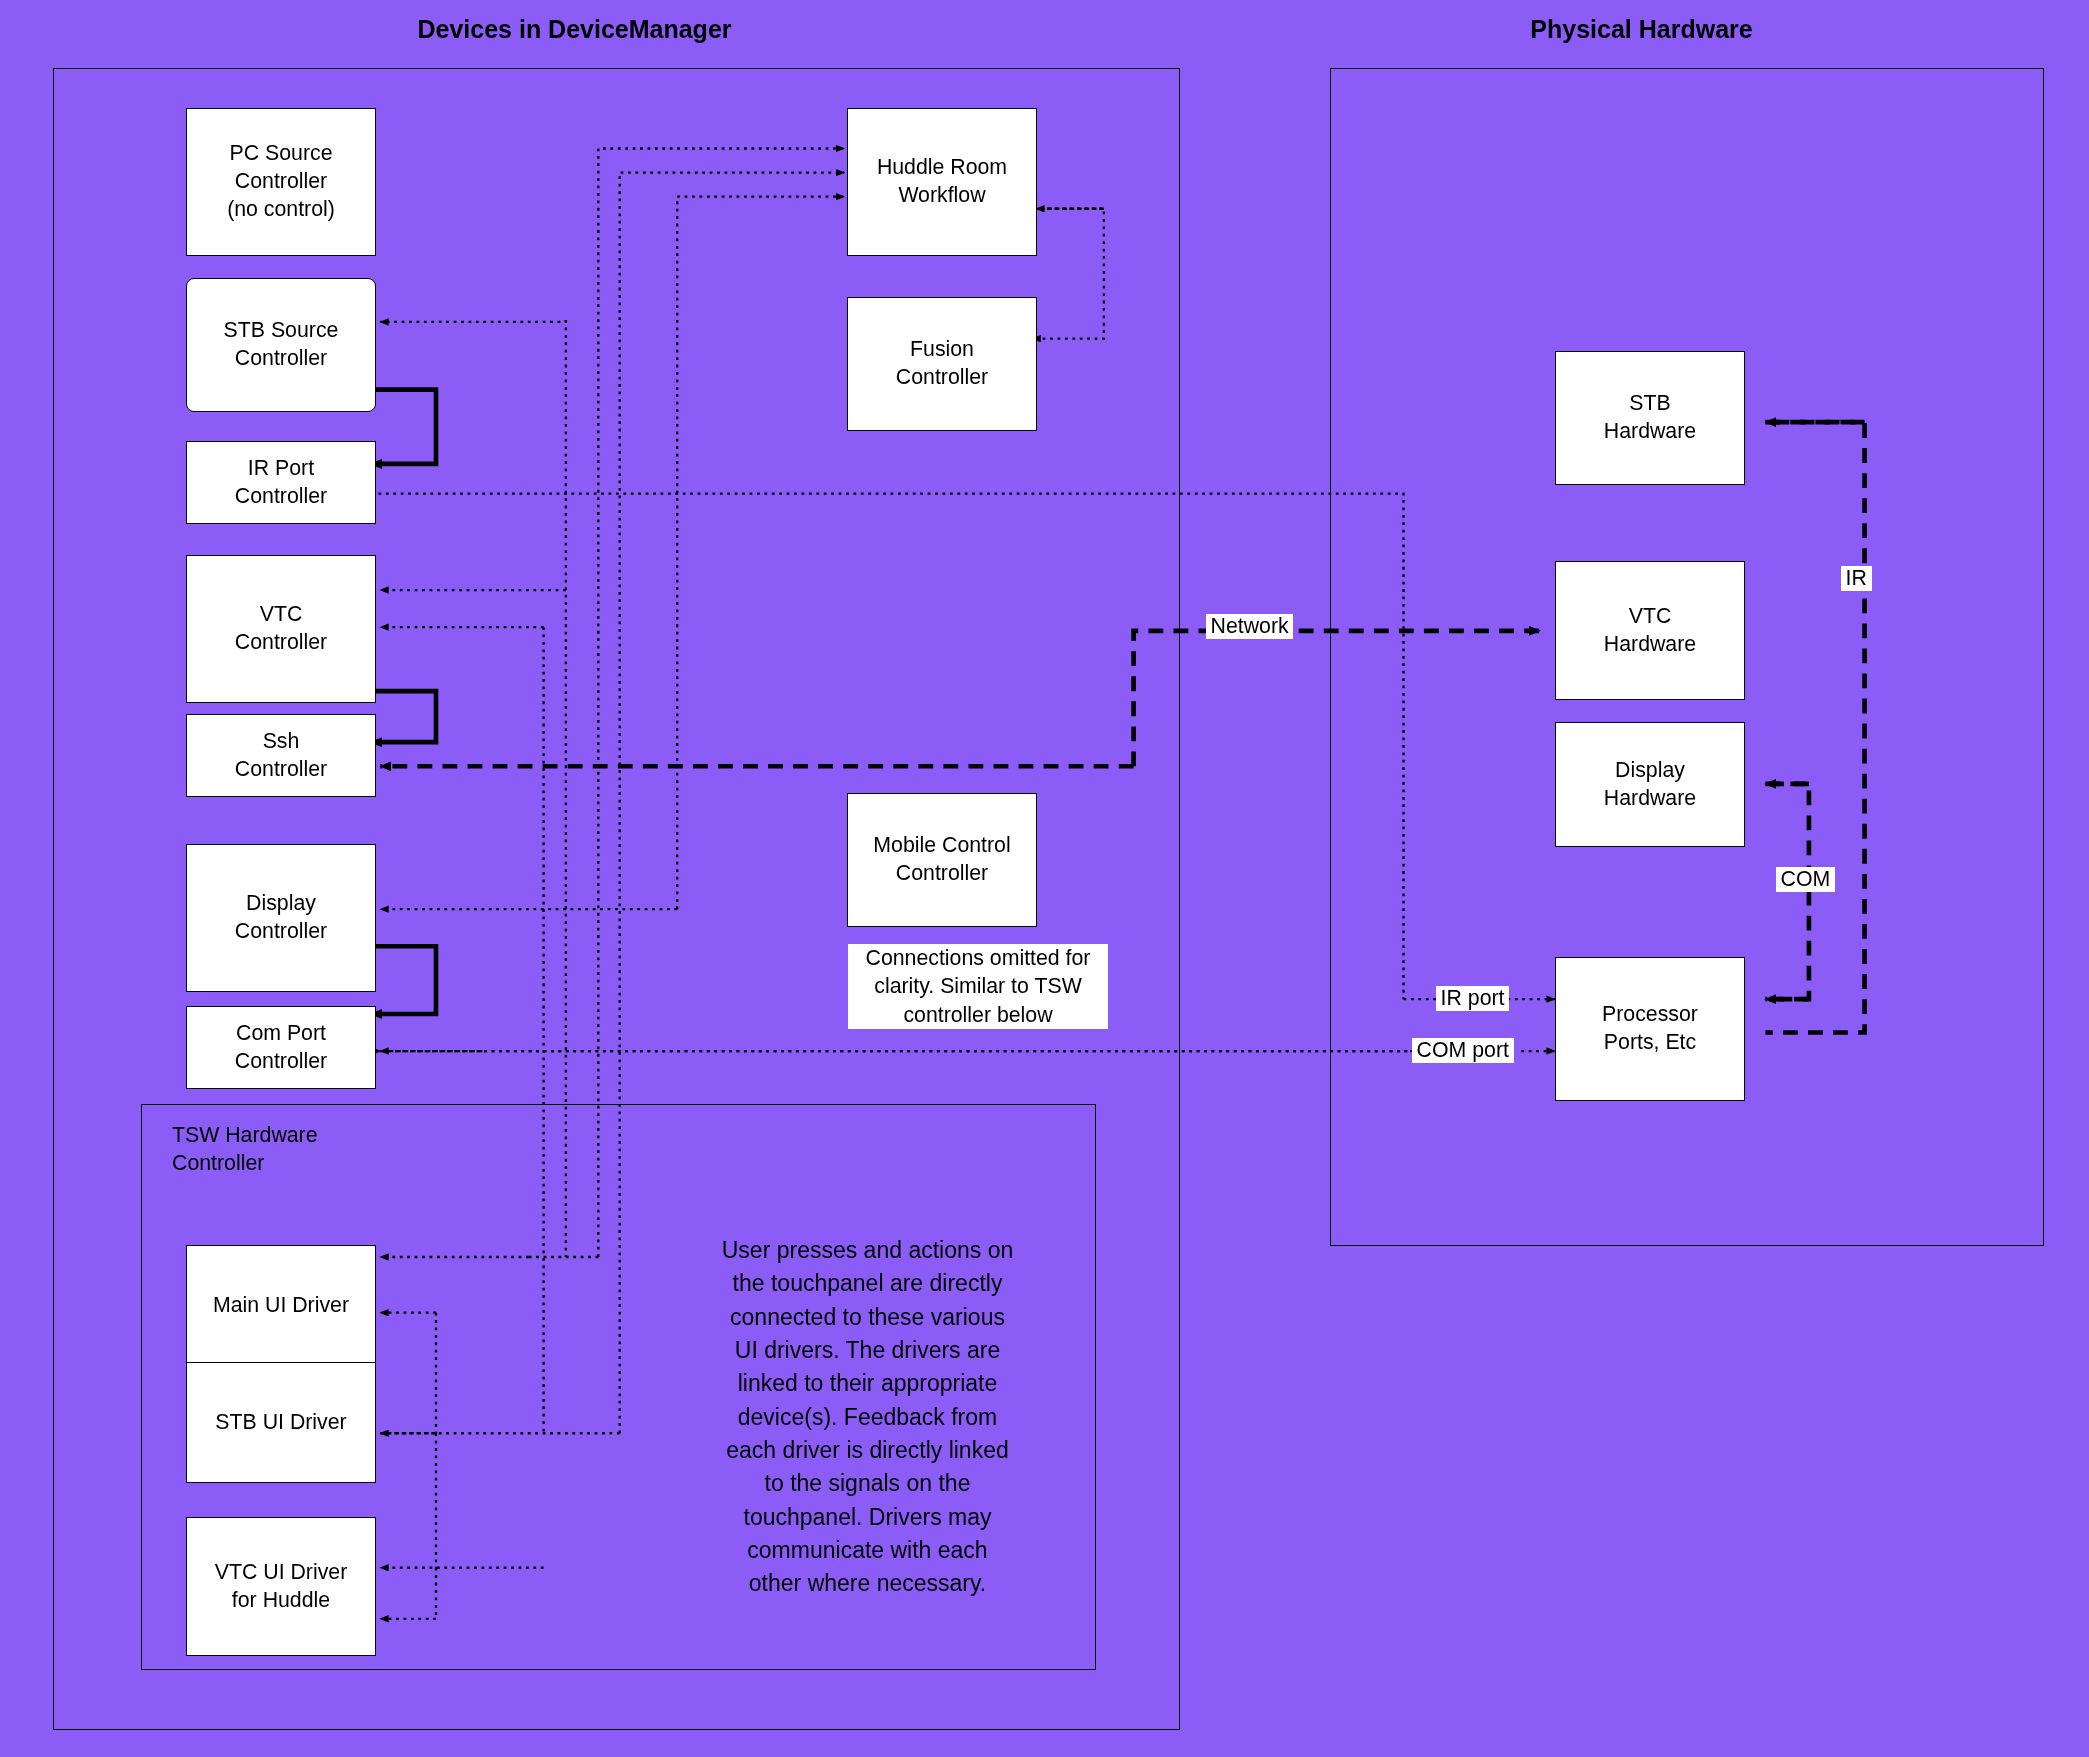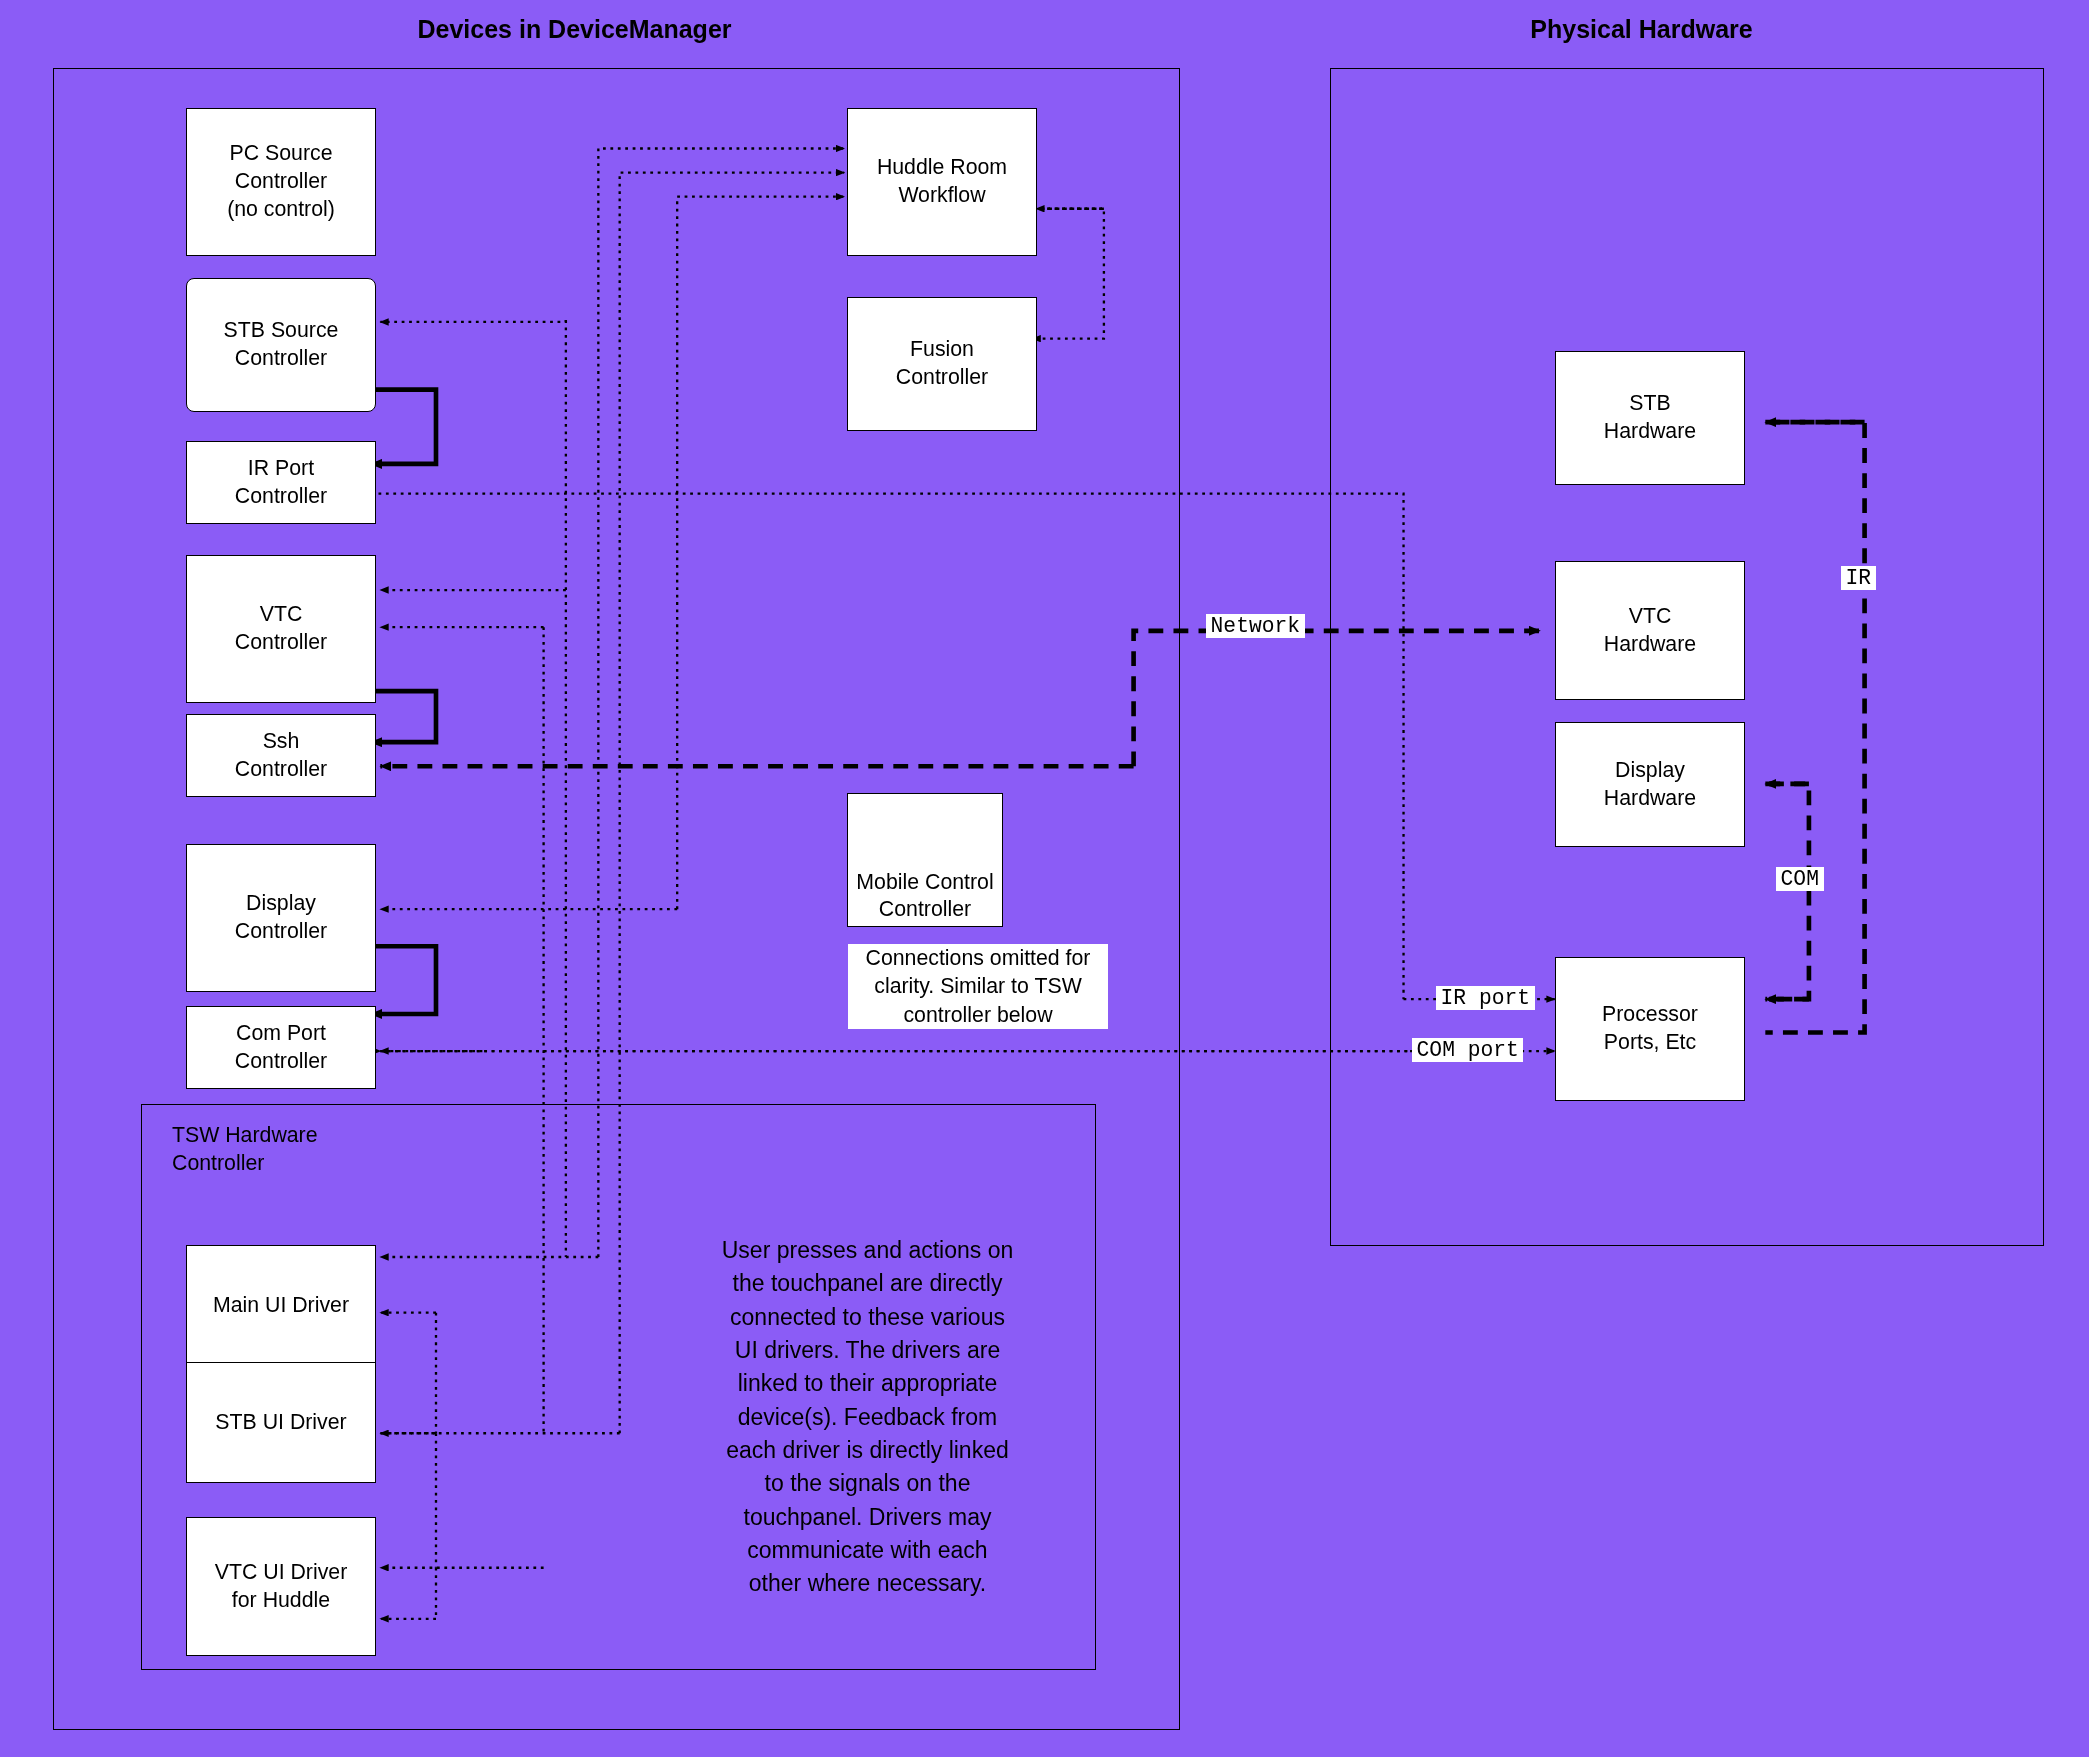--- a/index.html
+++ b/index.html
@@ -61,21 +61,20 @@
     background: #ffffff;
     white-space: pre-line;
   }
   .edge-label {
     position: absolute;
     font-size: 21.3px;
     background: #ffffff;
     padding: 0 4.6px;
     white-space: nowrap;
     text-align: center;
-    font-family: Liberation Mono, monospace;
   }
   .para {
     position: absolute;
     font-size: 23px;
     line-height: 1.45;
     text-align: center;
     white-space: pre-line;
   }
   .group-label {
     position: absolute;
@@ -210,21 +209,21 @@
   <div class="node" style="left:847px; top:108px; width:190px; height:148px;">
     <span style="white-space:pre-line;">Huddle Room
 Workflow</span>
   </div>
 
   <div class="node" style="left:847px; top:297px; width:190px; height:134px;">
     <span style="white-space:pre-line;">Fusion
 Controller</span>
   </div>
 
-  <div class="node" style="left:847px; top:793px; width:156px; height:134px;align-items:flex-end;">
+  <div class="node" style="left:847px; top:793px; width:190px; height:134px;">
     <span style="white-space:pre-line;">Mobile Control
 Controller</span>
   </div>
 
   <div class="free-label" style="left:848px; top:944px; width:260px;">Connections omitted for
 clarity. Similar to TSW
 controller below</div>
 
   <div class="node" style="left:186px; top:1209px; width:190px; height:121px;margin-top:36px;">
     <span style="white-space:pre-line;">Main UI Driver</span>

